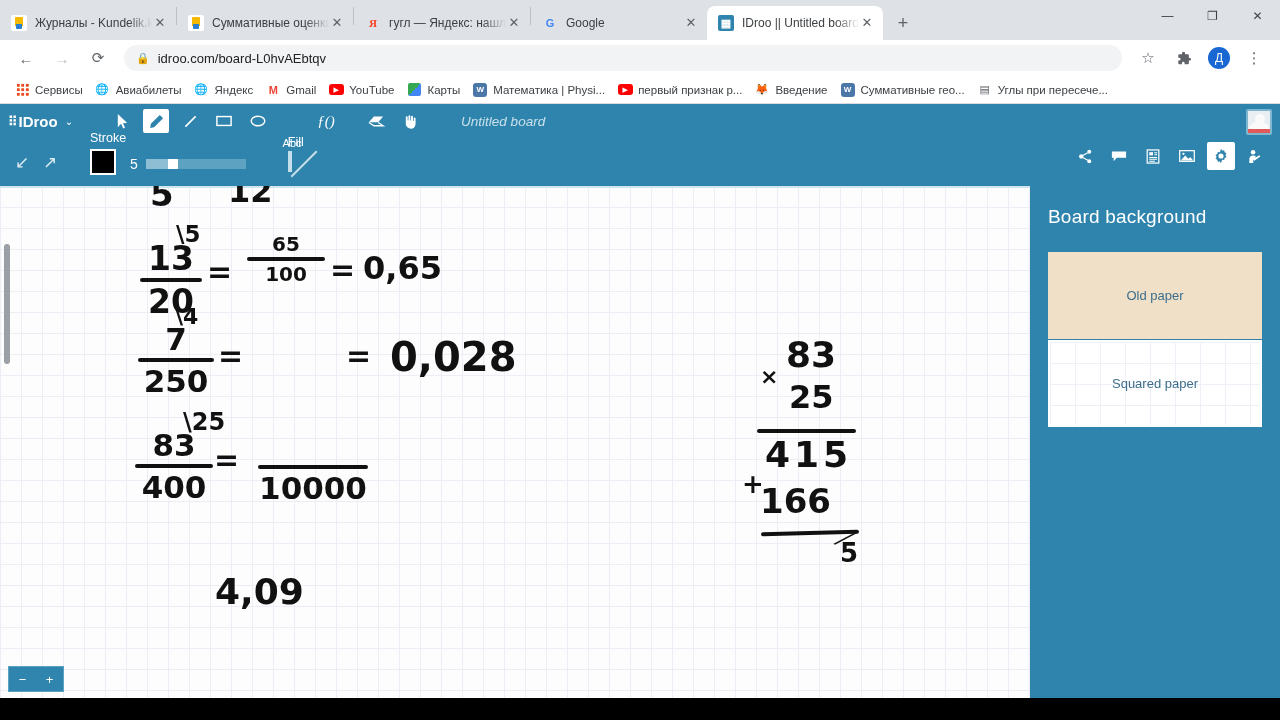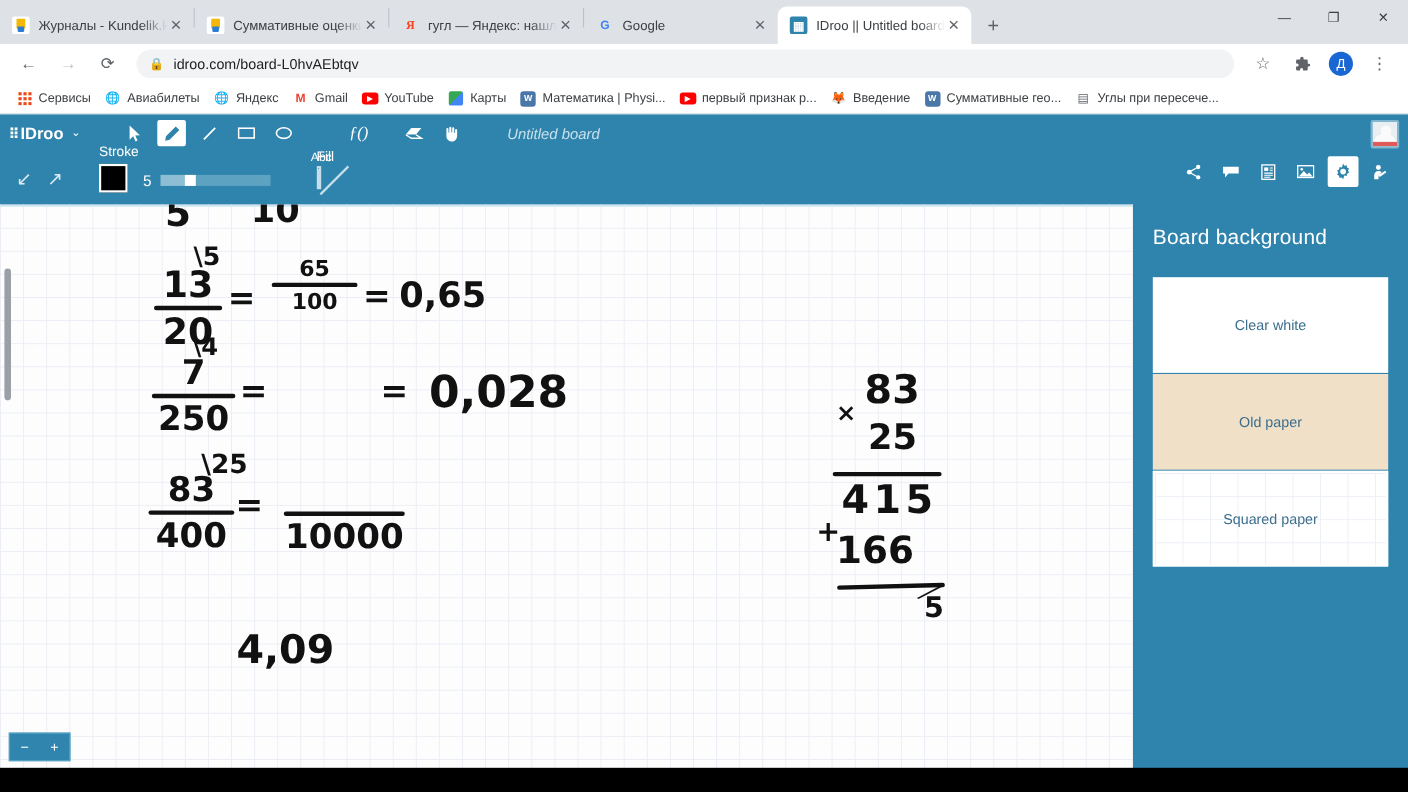--- a/index.html
+++ b/index.html
@@ -491,21 +491,21 @@
             <path fill="currentColor" d="M1.4 15v-4.2c0-2.3 1.8-4 4-4 1.3 0 2.4.5 3.2 1.4l-2 2 5.4-3.5 1.2 1.3-6.4 4.6-1.2-1.3v3.7Z"></path>
           </svg>
         </div>
       </div>
     </div>
 
     <div class="board">
       <div class="board-scrollbar"></div>
 
       <div class="ink" style="left:150px; top:-12px; font-size:34px;">5</div>
-      <div class="ink" style="left:228px; top:-14px; font-size:32px;">10</div>
+      <div class="ink" style="left:228px; top:-14px; font-size:32px;">12</div>
 
       <div class="sup sk" style="left:176px; top:35px; font-size:23px;">\5</div>
       <div class="frac" style="left:140px; top:56px; font-size:33px; width:62px;">
         <span class="num">13</span>
         <span class="bar"></span>
         <span class="den">20</span>
       </div>
       <div class="ink" style="left:207px; top:68px; font-size:30px;">=</div>
       <div class="frac" style="left:247px; top:48px; font-size:20px; width:78px;">
         <span class="num">65</span>
@@ -552,23 +552,20 @@
       <div class="ink" style="left:840px; top:352px; font-size:26px;">5</div>
 
       <div class="zoomctl">
         <span>−</span>
         <span>+</span>
       </div>
     </div>
 
     <div class="panel">
       <h2>Board background</h2>
-      <div class="bgopt white">
-        <span>Clear white</span>
-      </div>
       <div class="bgopt oldpaper">
         <span>Old paper</span>
       </div>
       <div class="bgopt squared selected">
         <span>Squared paper</span>
       </div>
     </div>
   </div>
 
   <div class="taskbar"></div>

